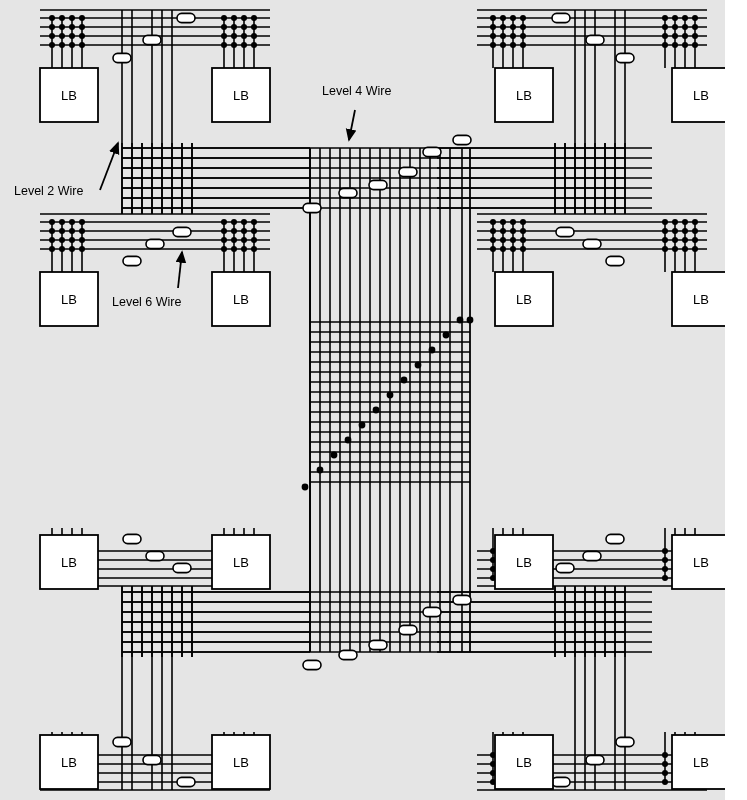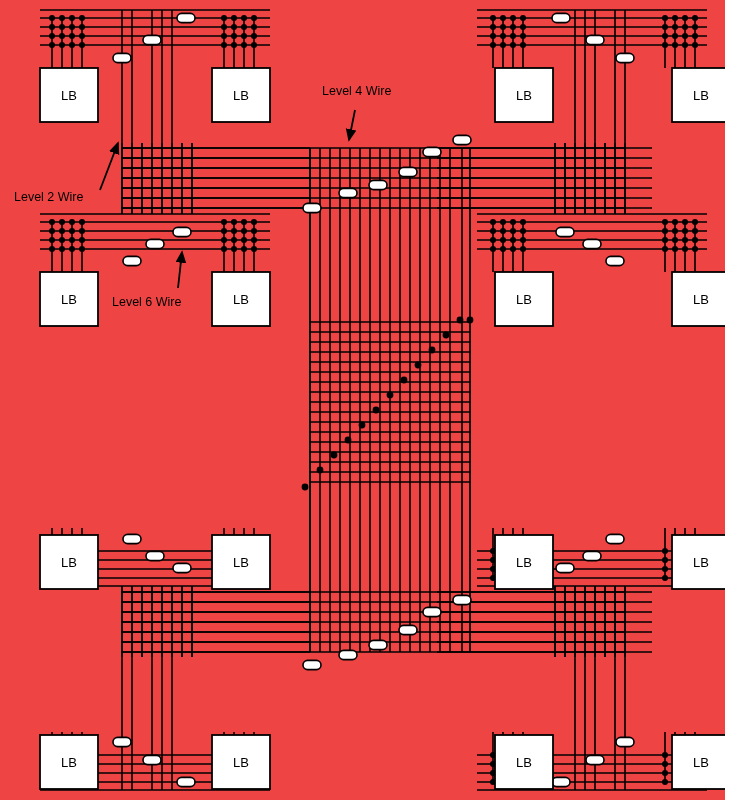--- a/index.html
+++ b/index.html
@@ -1,17 +1,17 @@
 <!DOCTYPE html>
 <html><head>
 <meta charset="utf-8">
 <style>
   html,body{margin:0;padding:0;background:#ffffff;}
   body{font-family:"Liberation Sans",sans-serif;}
-  #stage{position:relative;width:725px;height:800px;overflow:hidden;background:#ef4444;}
+  #stage{position:relative;width:725px;height:800px;overflow:hidden;background:#e5e5e5;}
   #stage svg{position:absolute;left:0;top:0;}
   .lbl{position:absolute;font-size:12.5px;color:#000;white-space:nowrap;}
 </style>
 </head>
 <body>
 
 <div id="stage">
   <svg id="svg" width="747" height="800" viewBox="0 0 747 800">
       <g transform="translate(0,0) scale(1,1)">
         <g>
@@ -747,15 +747,15 @@
         <line x1="178" y1="288" x2="182" y2="252" stroke="#000000" stroke-width="1.8" marker-end="url(#ah)"></line>
       </g>
       <defs>
         <marker id="ah" markerWidth="9" markerHeight="9" refX="6" refY="3" orient="auto">
           <path d="M0,0 L7,3 L0,6 z" fill="#000000"></path>
         </marker>
       </defs>
     </svg>
 
   <div class="lbl" style="left:322px;top:84px;">Level 4 Wire</div>
-  <div class="lbl" style="left:14px;top:190px;">Level 2 Wire</div>
+  <div class="lbl" style="left:14px;top:184px;">Level 2 Wire</div>
   <div class="lbl" style="left:112px;top:295px;">Level 6 Wire</div>
 </div>
 
 </body></html>

